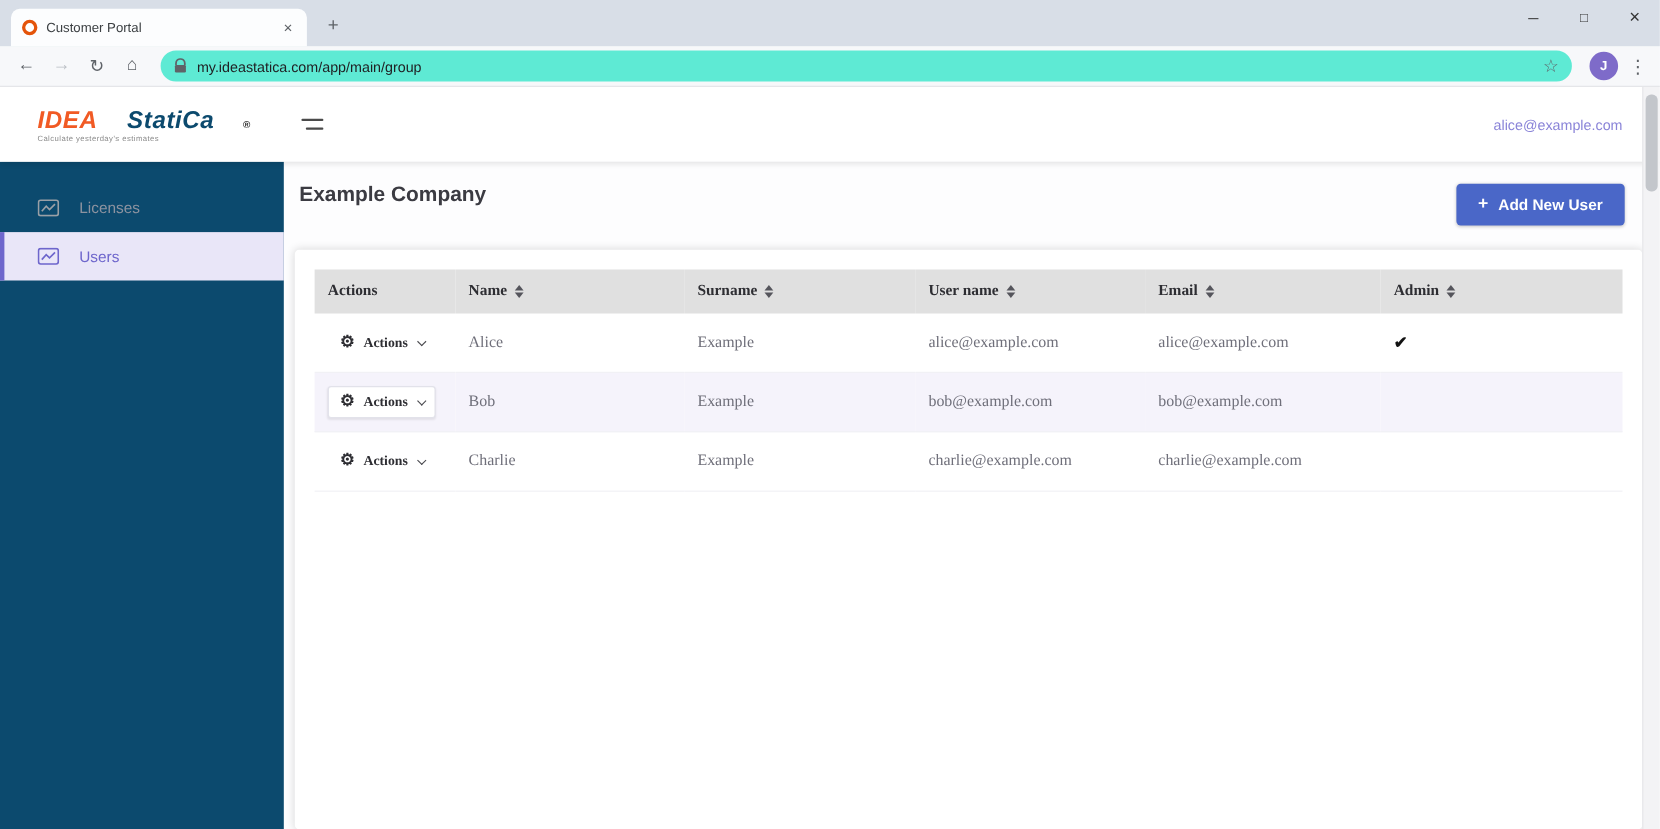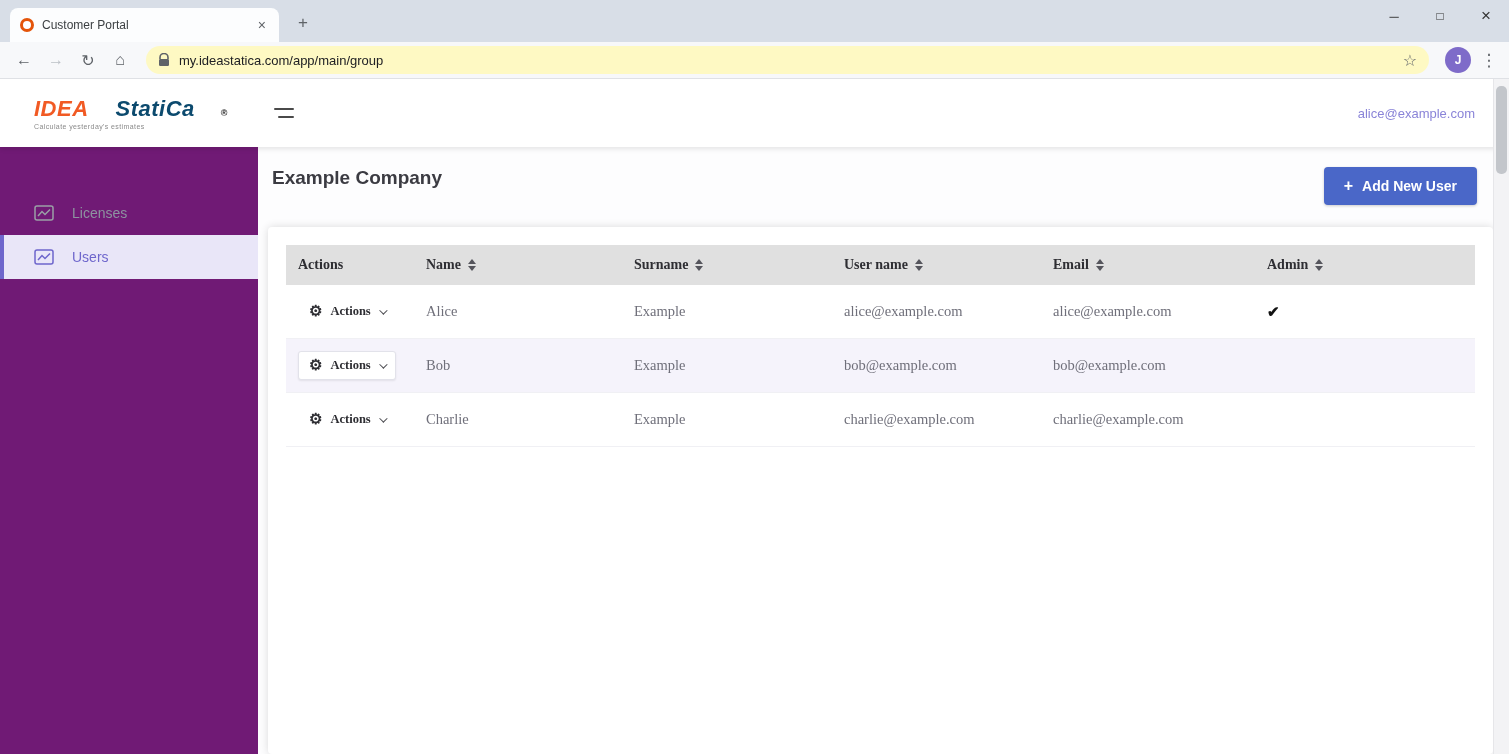--- a/index.html
+++ b/index.html
@@ -13,21 +13,21 @@
   .tab-close { font-size:14px; color:#5f6368; padding:0 3px; cursor:default; }
   .newtab { margin:0 0 9px 12px; font-size:17px; color:#5f6368; width:24px; text-align:center; }
   .win-controls { position:absolute; top:0; right:0; height:32px; display:flex; }
   .win-btn { width:46px; height:32px; display:flex; align-items:center; justify-content:center; color:#333; font-size:13px; }
   .win-btn.max { font-size:12px; }
   .win-btn.close { font-size:17px; }
 
   .toolbar { height:37px; background:#f7f8fa; border-bottom:1px solid #dfe1e5; display:flex; align-items:center; padding:0 10px; gap:4px; }
   .nav-btn { width:28px; height:28px; display:flex; align-items:center; justify-content:center; font-size:16px; color:#5f6368; }
   .nav-btn.disabled { color:#bcc0c6; }
-  .addressbar { flex:1; height:28px; background:#fef9c3; border-radius:14px; display:flex; align-items:center; padding:0 12px; gap:9px; margin:0 8px; }
+  .addressbar { flex:1; height:28px; background:#5eead4; border-radius:14px; display:flex; align-items:center; padding:0 12px; gap:9px; margin:0 8px; }
   .lock-icon { flex:none; display:flex; }
   .url-text { flex:1; font-size:13px; color:#202124; }
   .star-icon { font-size:16px; color:#5f6368; }
   .avatar { width:26px; height:26px; border-radius:50%; background:var(--avatar_bg,#7e6bc9); color:#fff; font-size:12px; font-weight:bold; display:flex; align-items:center; justify-content:center; margin:0 4px; }
   .menu-dots { font-size:17px; color:#5f6368; width:20px; text-align:center; }
 
   
   .page { position:relative; height:675px; background:#fdfdfe; overflow:hidden; }
 
   .app-header { height:68px; background:#fff; box-shadow:0 2px 5px rgba(0,0,0,0.10); display:flex; align-items:center; padding:0 34px; position:relative; z-index:3; }
@@ -38,21 +38,21 @@
   .logo-reg { font-size:9px; color:#1b1b1b; margin-left:2px; font-style:normal; }
   .logo-tagline { font-size:7px; color:#8a8a8a; letter-spacing:0.4px; margin-top:1px; }
   .hamburger { margin-left:42px; display:flex; flex-direction:column; gap:6px; padding:4px; }
   .hamburger .bar { width:20px; height:2px; background:#4a4a4a; border-radius:1px; }
   .hamburger .bar.short { width:16px; align-self:flex-end; }
   .header-spacer { flex:1; }
   .header-email { font-size:13px; color:var(--accent,#8a84d8); }
 
   .app-body { display:flex; height:607px; }
 
-  .sidebar { width:258px; background:#701a75; padding-top:44px; flex:none; }
+  .sidebar { width:258px; background:#0c4a6e; padding-top:20px; flex:none; }
   .side-item { height:44px; display:flex; align-items:center; gap:18px; padding-left:30px; font-size:14px; color:#8d93a0; border-left:4px solid transparent; cursor:pointer; }
   .side-item.active { background:var(--selected_bg,#e9e6f8); border-left-color:var(--accent_dark,#6e66cc); color:var(--accent_dark,#6e66cc); }
   .side-icon { display:flex; }
 
   .main { flex:1; display:flex; flex-direction:column; min-width:0; }
   .main-top { display:flex; justify-content:space-between; align-items:flex-start; margin:20px 32px 20px 14px; }
   .page-title { font-size:19px; font-weight:bold; color:#3b3b42; }
   .add-btn { background:var(--primary_button,#4a67c8); color:#fff; border:none; border-radius:4px; font-size:14px; font-weight:bold; padding:11px 20px; display:flex; align-items:center; gap:9px; cursor:pointer; font-family:inherit; box-shadow:0 1px 3px rgba(0,0,0,0.2); }
   .add-btn .plus { font-size:16px; font-weight:bold; line-height:1; }
 

